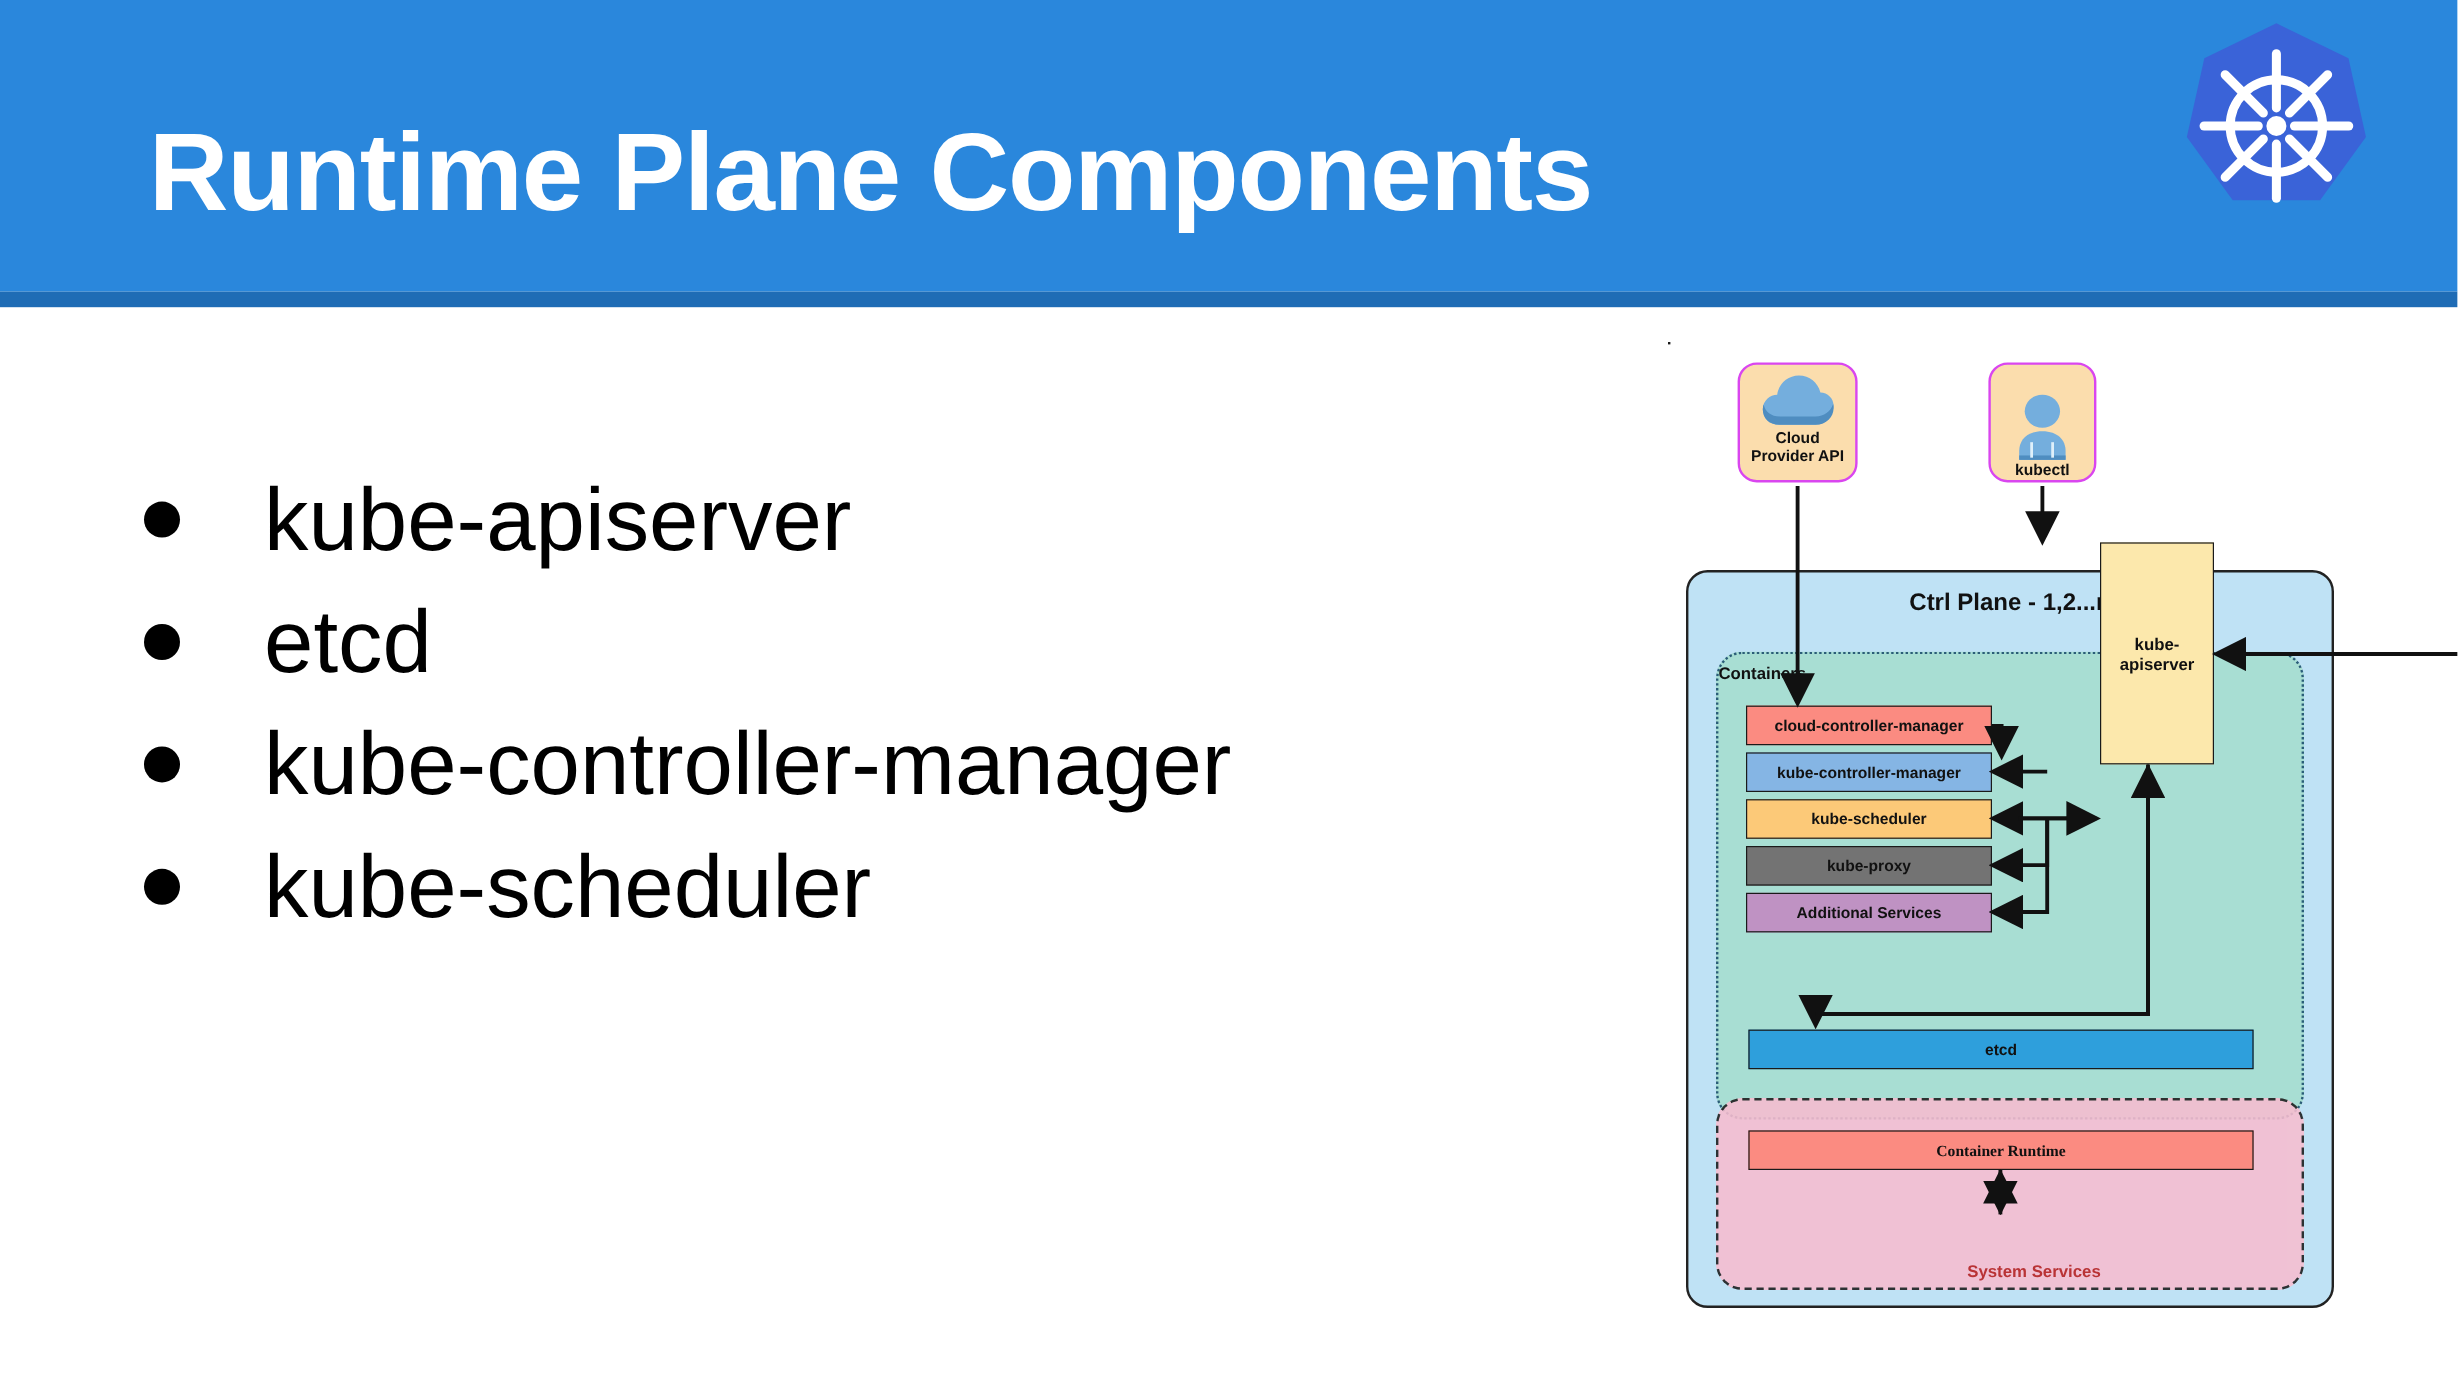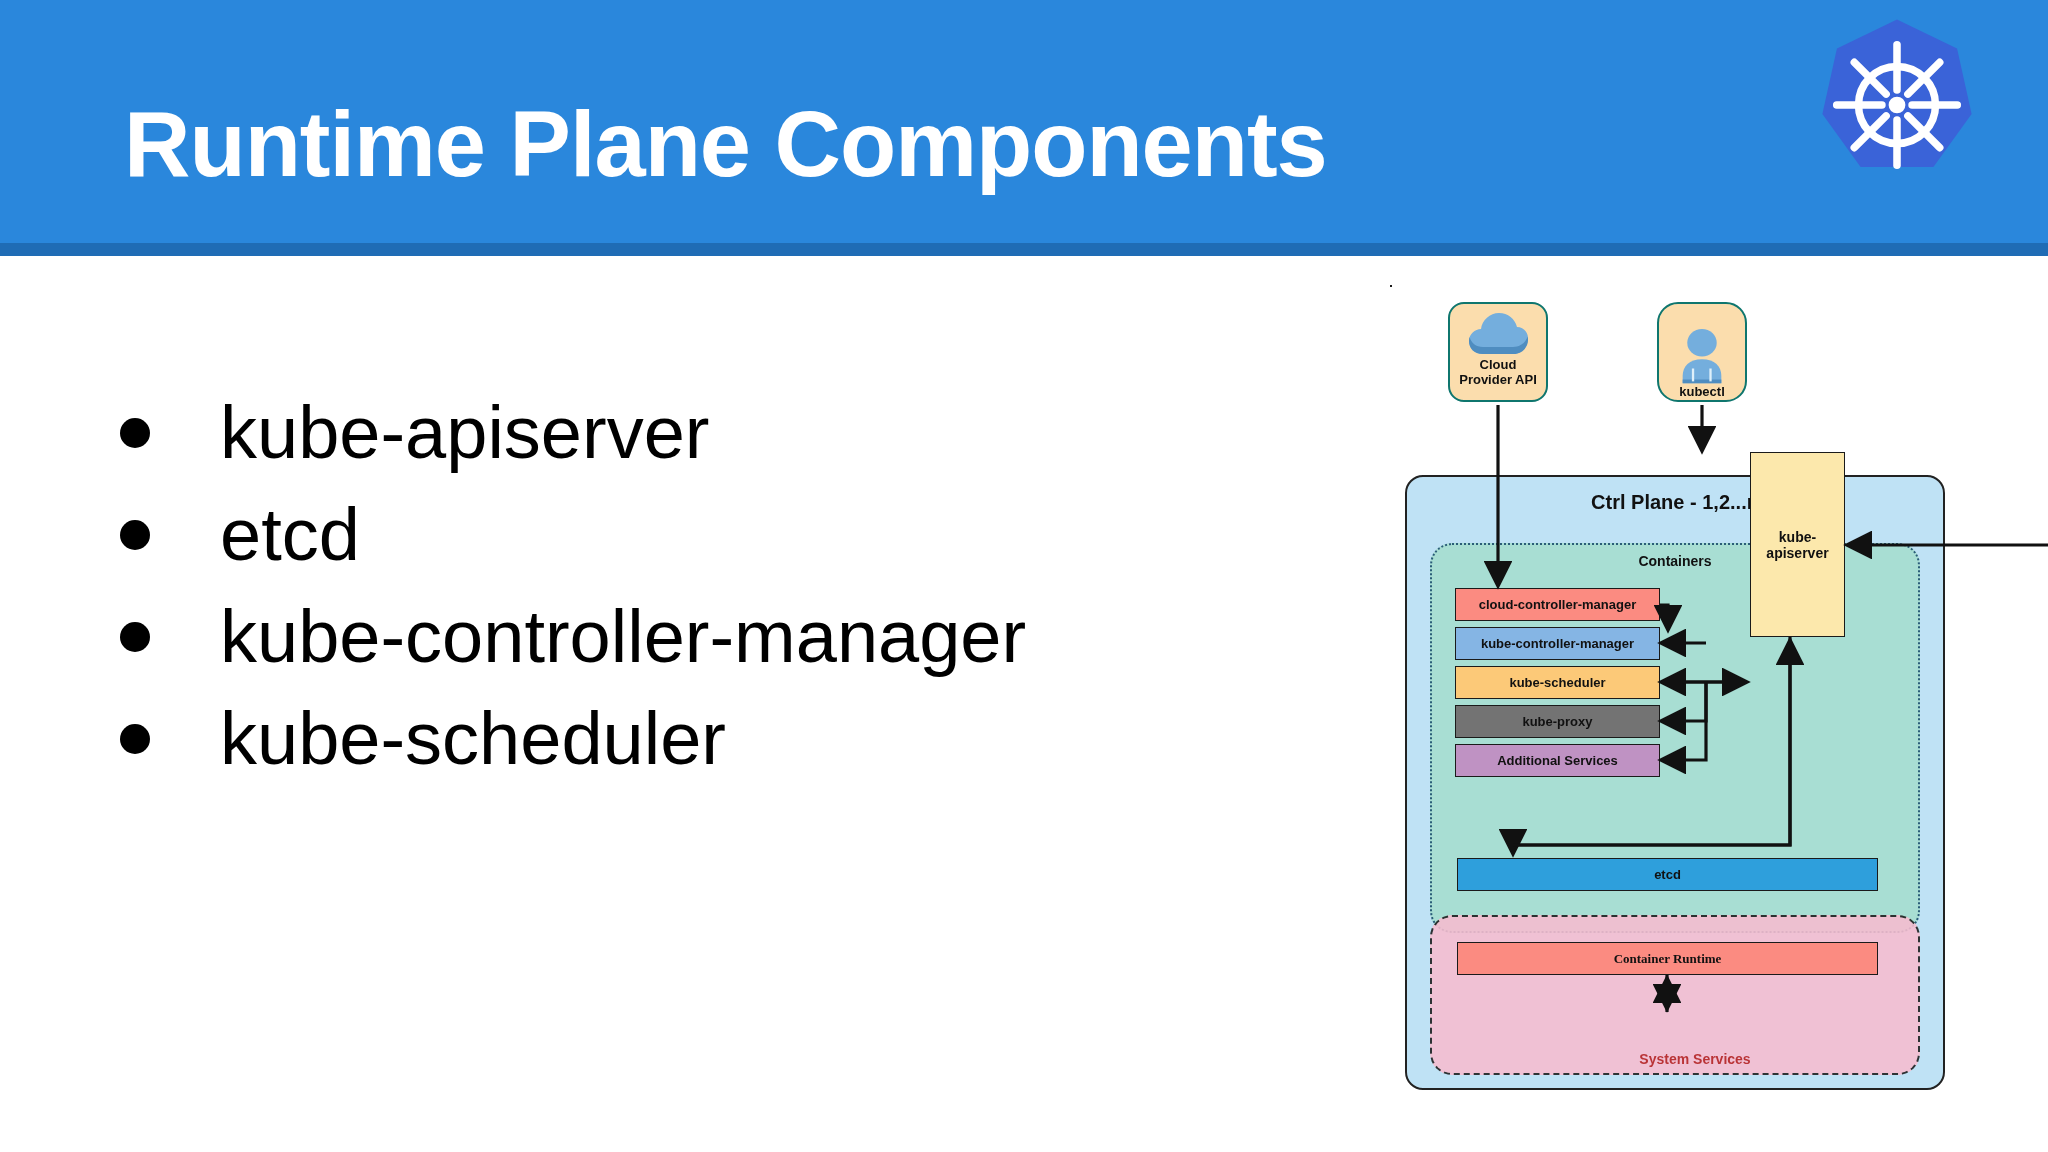--- a/index.html
+++ b/index.html
@@ -68,21 +68,21 @@
   
   #diagram {
     position: absolute;
     left: 1390px; top: 285px;
     width: 658px; height: 830px;
   }
   .dg { position: absolute; box-sizing: border-box; }
 
   
   .actor-card {
-    border: 2px solid #0f766e;
+    border: 2px solid #d946ef;
     border-radius: 16px;
     background: #fbddad;
     display: flex;
     flex-direction: column;
     align-items: center;
     justify-content: flex-start;
   }
   .actor-label {
     font-size: 13px;
     font-weight: bold;
@@ -108,21 +108,21 @@
 
   
   #containers-box {
     border: 2px dotted #2a5d78;
     border-radius: 22px;
     background: #a8ded3;
   }
   #containers-title {
     position: absolute;
     left: 0; top: 8px; width: 100%;
-    text-align: center;
+    text-align: left;
     font-size: 14px;
     font-weight: bold;
     color: #111;
   }
 
   
   #system-services-box {
     border: 2.5px dashed #1a1a1a;
     border-radius: 22px;
     background: #f7bdd0;
@@ -217,21 +217,21 @@
     <svg width="62" height="48" viewBox="0 0 62 48">
       <path d="M16 44 C7 44 2 38 2 31 C2 24 8 19 14 19 C15 10 23 3 32 3 C41 3 48 9 50 17 C56 17 61 22 61 28 C61 36 55 44 46 44 Z" fill="#74aedd"></path>
       <path d="M16 44 C7 44 2 38 2 31 C2 29.5 2.3 28.2 2.7 27 C4 33 9 37 16 37 L46 37 C53 37 58.5 33 60.6 26.6 C60.9 27.6 61 28.8 61 30 C61 37.5 55 44 46 44 Z" fill="#4f8dc0"></path>
     </svg>
     <div class="actor-label">
       <span>Cloud</span><br>
       <span>Provider API</span>
     </div>
   </div>
 
-  <div class="dg actor-card" style="left:267px; top:17px; width:90px; height:100px; padding-top:24px;border-radius:21px;">
+  <div class="dg actor-card" style="left:267px; top:17px; width:90px; height:100px; padding-top:24px;">
     <svg width="56" height="62" viewBox="0 0 56 62">
       <ellipse cx="28" cy="16" rx="16" ry="15" fill="#74aedd"></ellipse>
       <path d="M28 34 C14 34 7 42 7 52 L7 60 L49 60 L49 52 C49 42 42 34 28 34 Z" fill="#74aedd"></path>
       <rect x="7" y="56" width="42" height="4" fill="#4f8dc0"></rect>
       <rect x="17" y="44" width="2.5" height="14" fill="#dff0fa"></rect>
       <rect x="36" y="44" width="2.5" height="14" fill="#dff0fa"></rect>
     </svg>
     <div class="actor-label">kubectl</div>
   </div>
 

